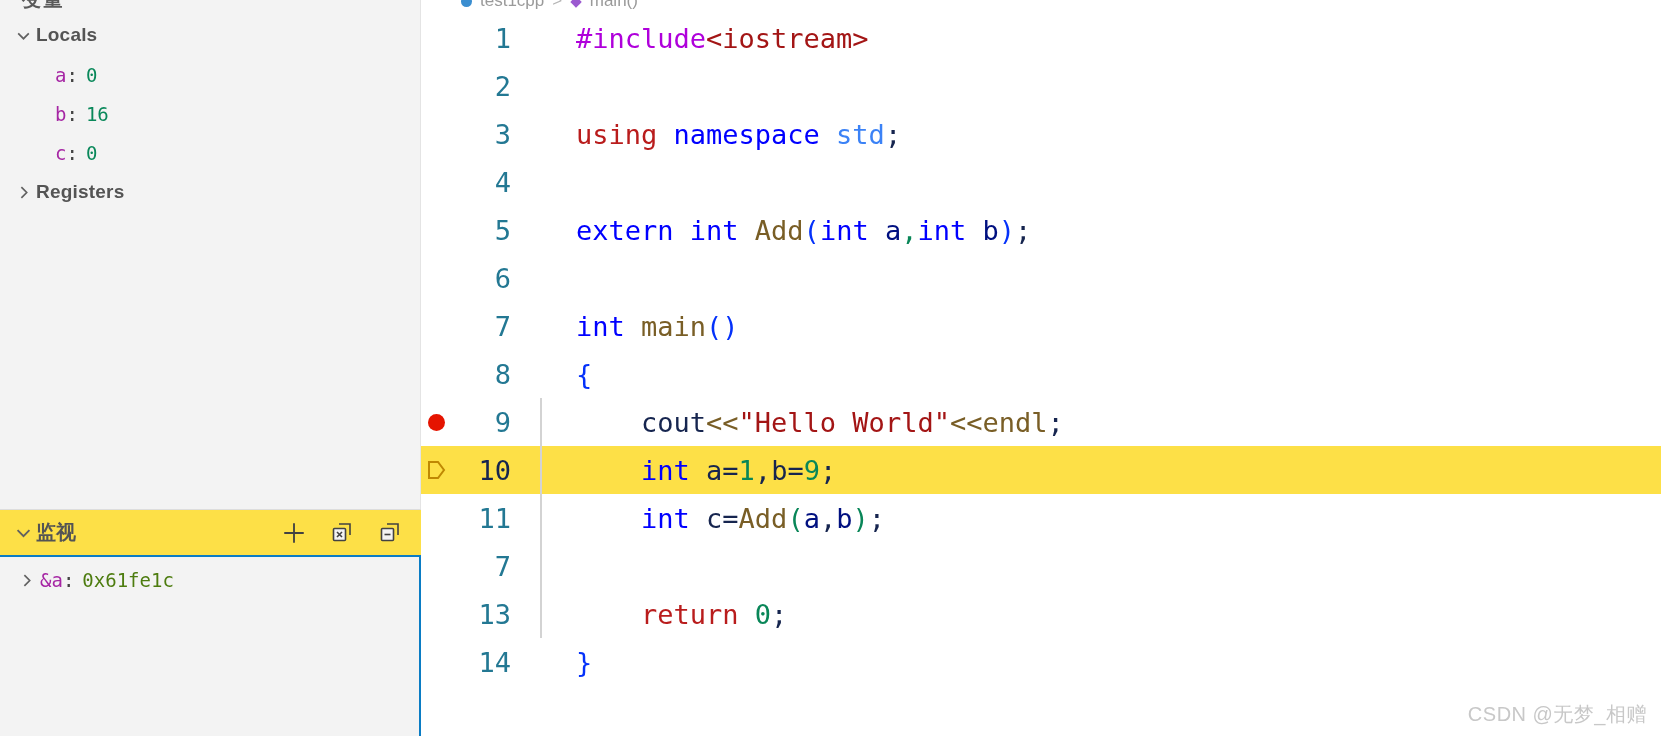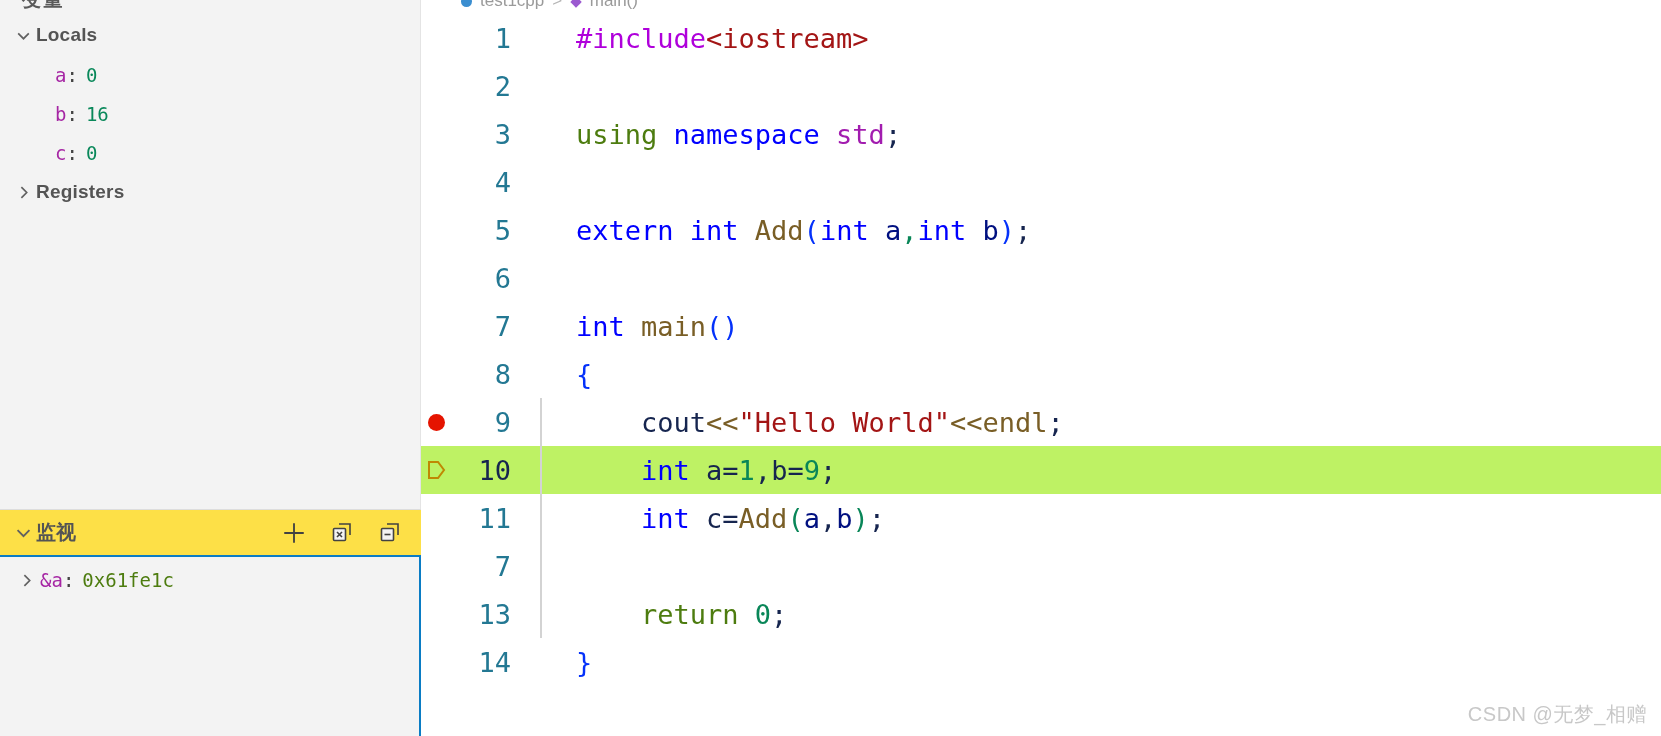--- a/index.html
+++ b/index.html
@@ -185,21 +185,21 @@
   }
   .code-line {
     position: relative;
     height: 48px;
     display: flex;
     align-items: center;
     white-space: pre;
     font-family: "DejaVu Sans Mono", "Liberation Mono", monospace;
     font-size: 27px;
   }
-  .code-line.current { background: #bef264; }
+  .code-line.current { background: #fde047; }
   .gutter-marks {
     width: 30px;
     flex: 0 0 30px;
     display: flex;
     align-items: center;
     justify-content: center;
   }
   .bp-dot {
     width: 17px; height: 17px;
     border-radius: 50%;
@@ -230,23 +230,23 @@
     top: 0;
     width: 2px;
     height: 48px;
     background: #d3d3d3;
   }
   .code-text { padding-left: 3px; text-align: center; }
 
   
   .t-pre    { color: #af00db; }  
   .t-str    { color: #a31515; }  
-  .t-kw     { color: #4d7c0f; }  
+  .t-kw     { color: #b91c1c; }  
   .t-type   { color: #0000ff; }  
-  .t-ns     { color: #a21caf; }  
+  .t-ns     { color: #3b82f6; }  
   .t-fn     { color: #795e26; }  
   .t-num    { color: #098658; }  
   .t-plain  { color: #16254f; }  
   .t-op     { color: #795e26; }
   .t-paren  { color: #0431fa; }
   .t-var    { color: #001080; }
   .t-semi   { color: #16254f; }
   .t-green  { color: #098658; }
 
   .watermark {

